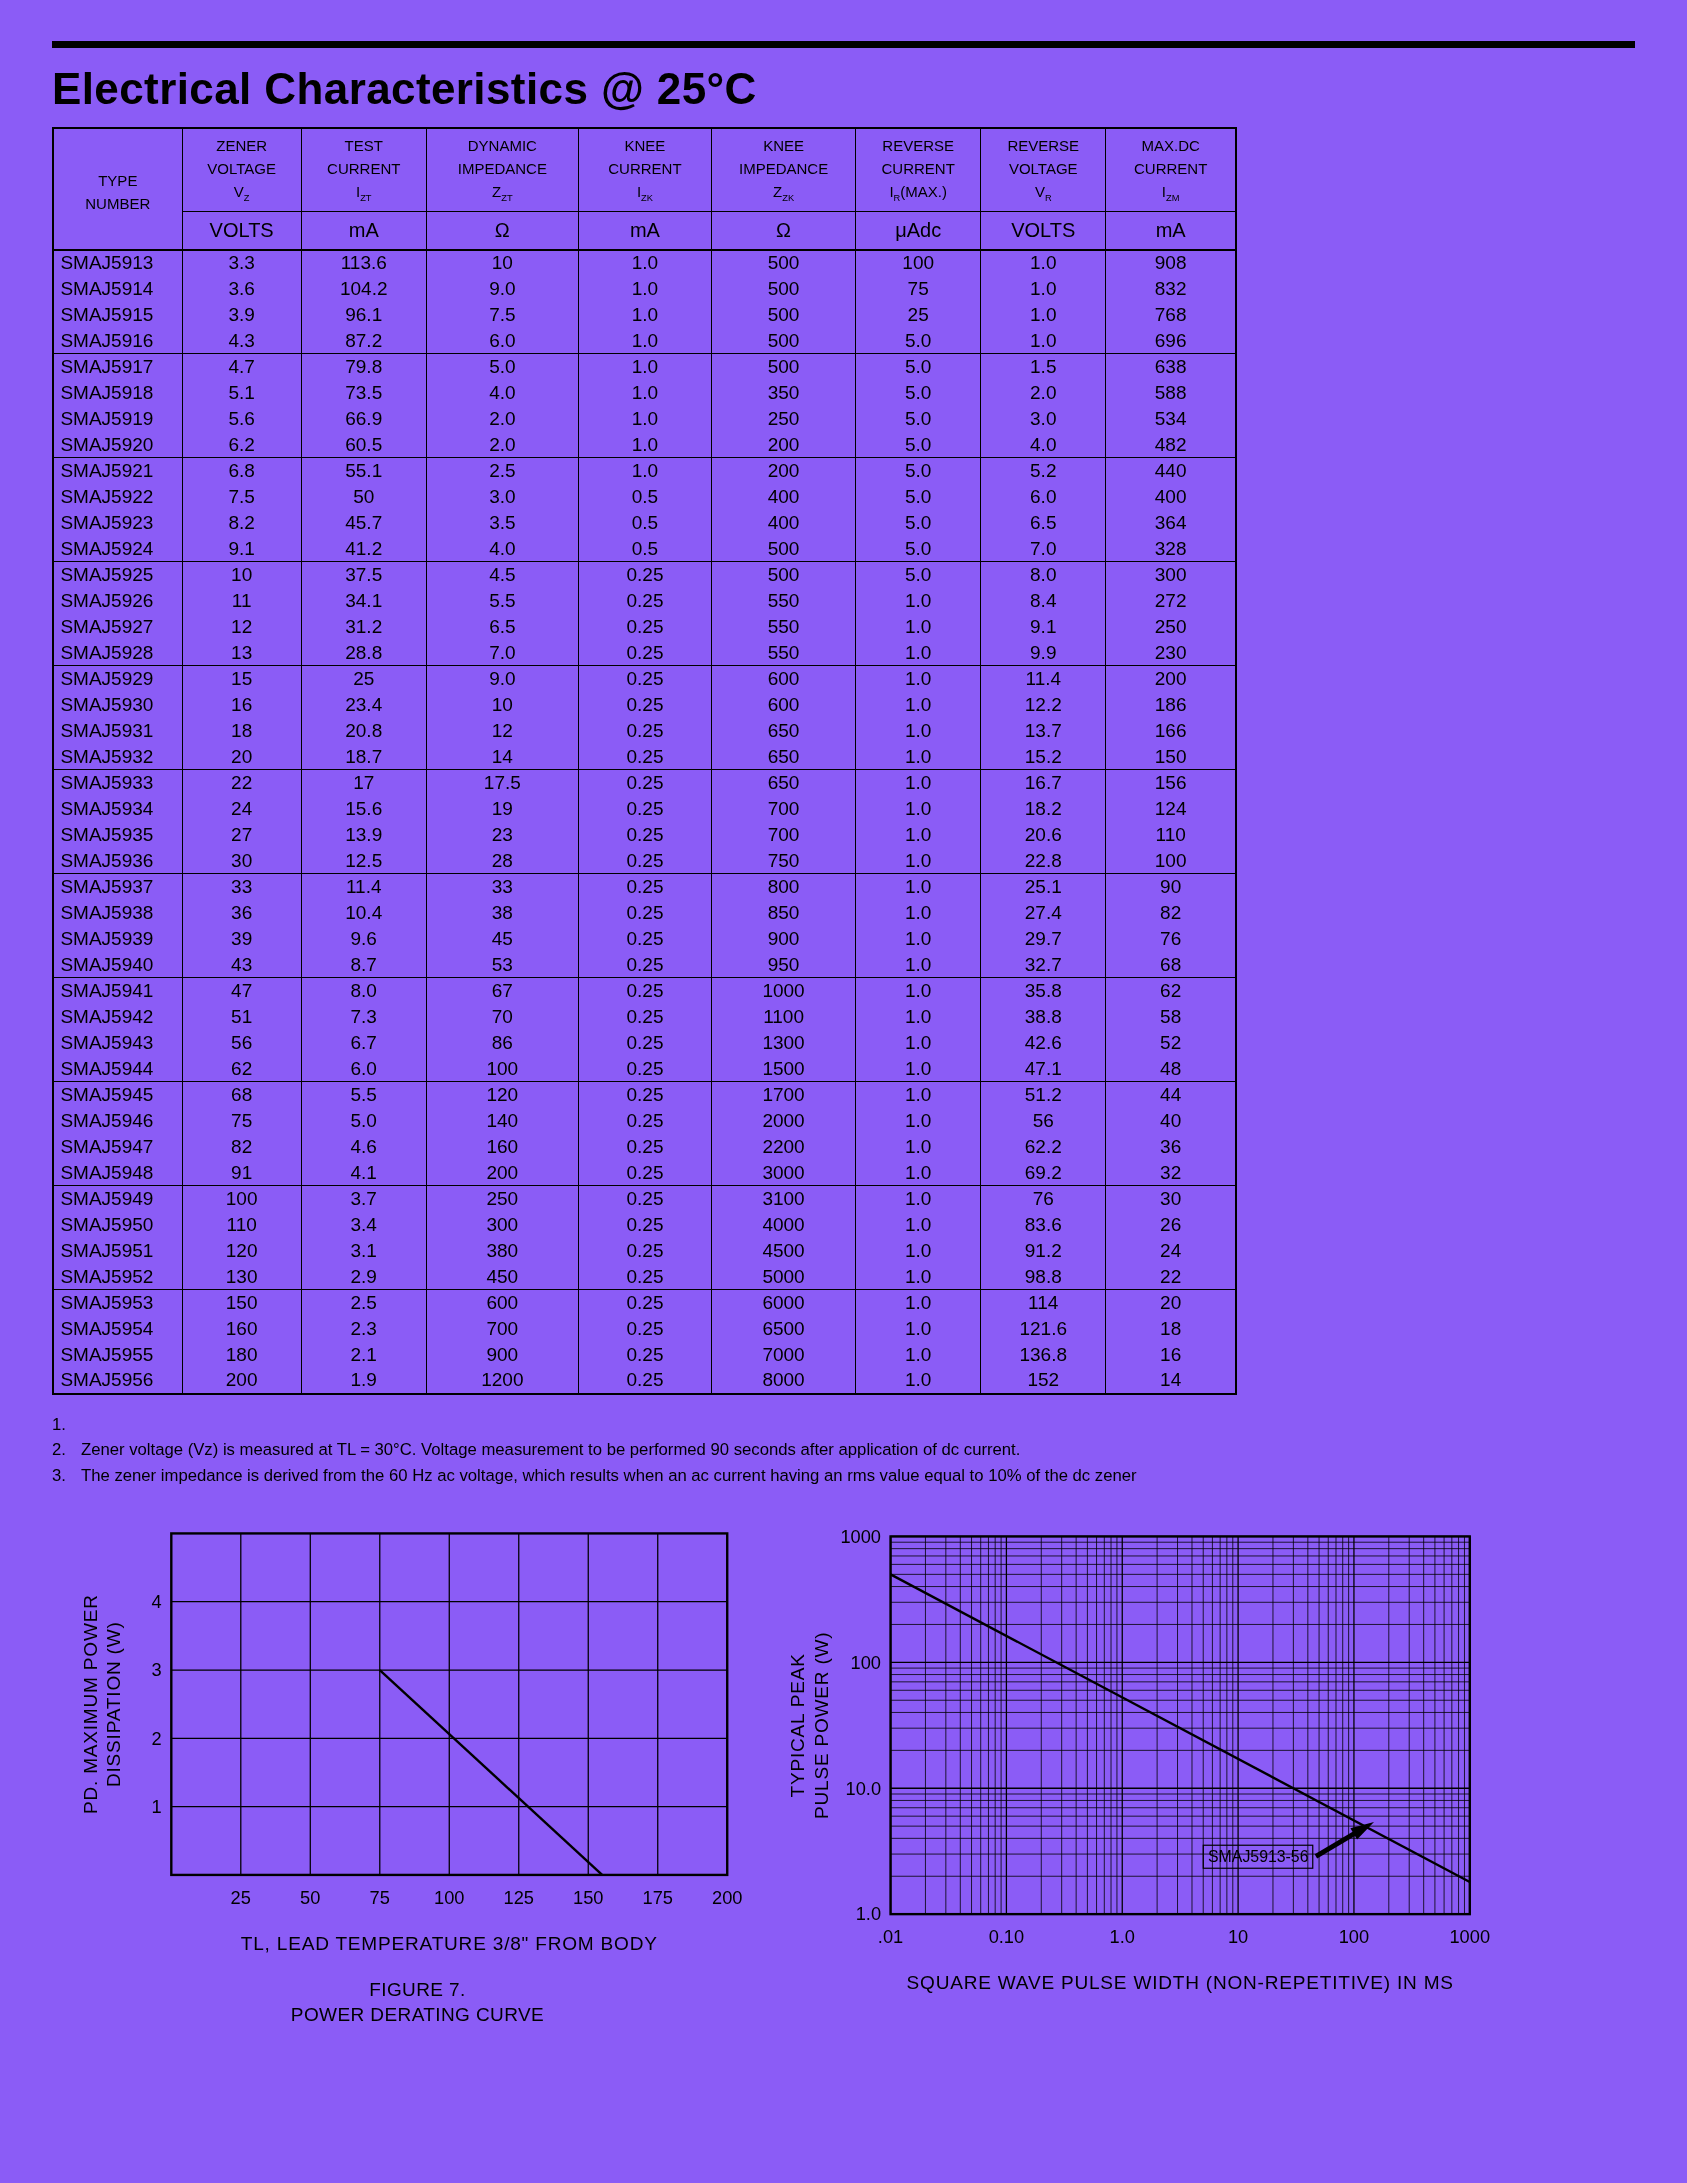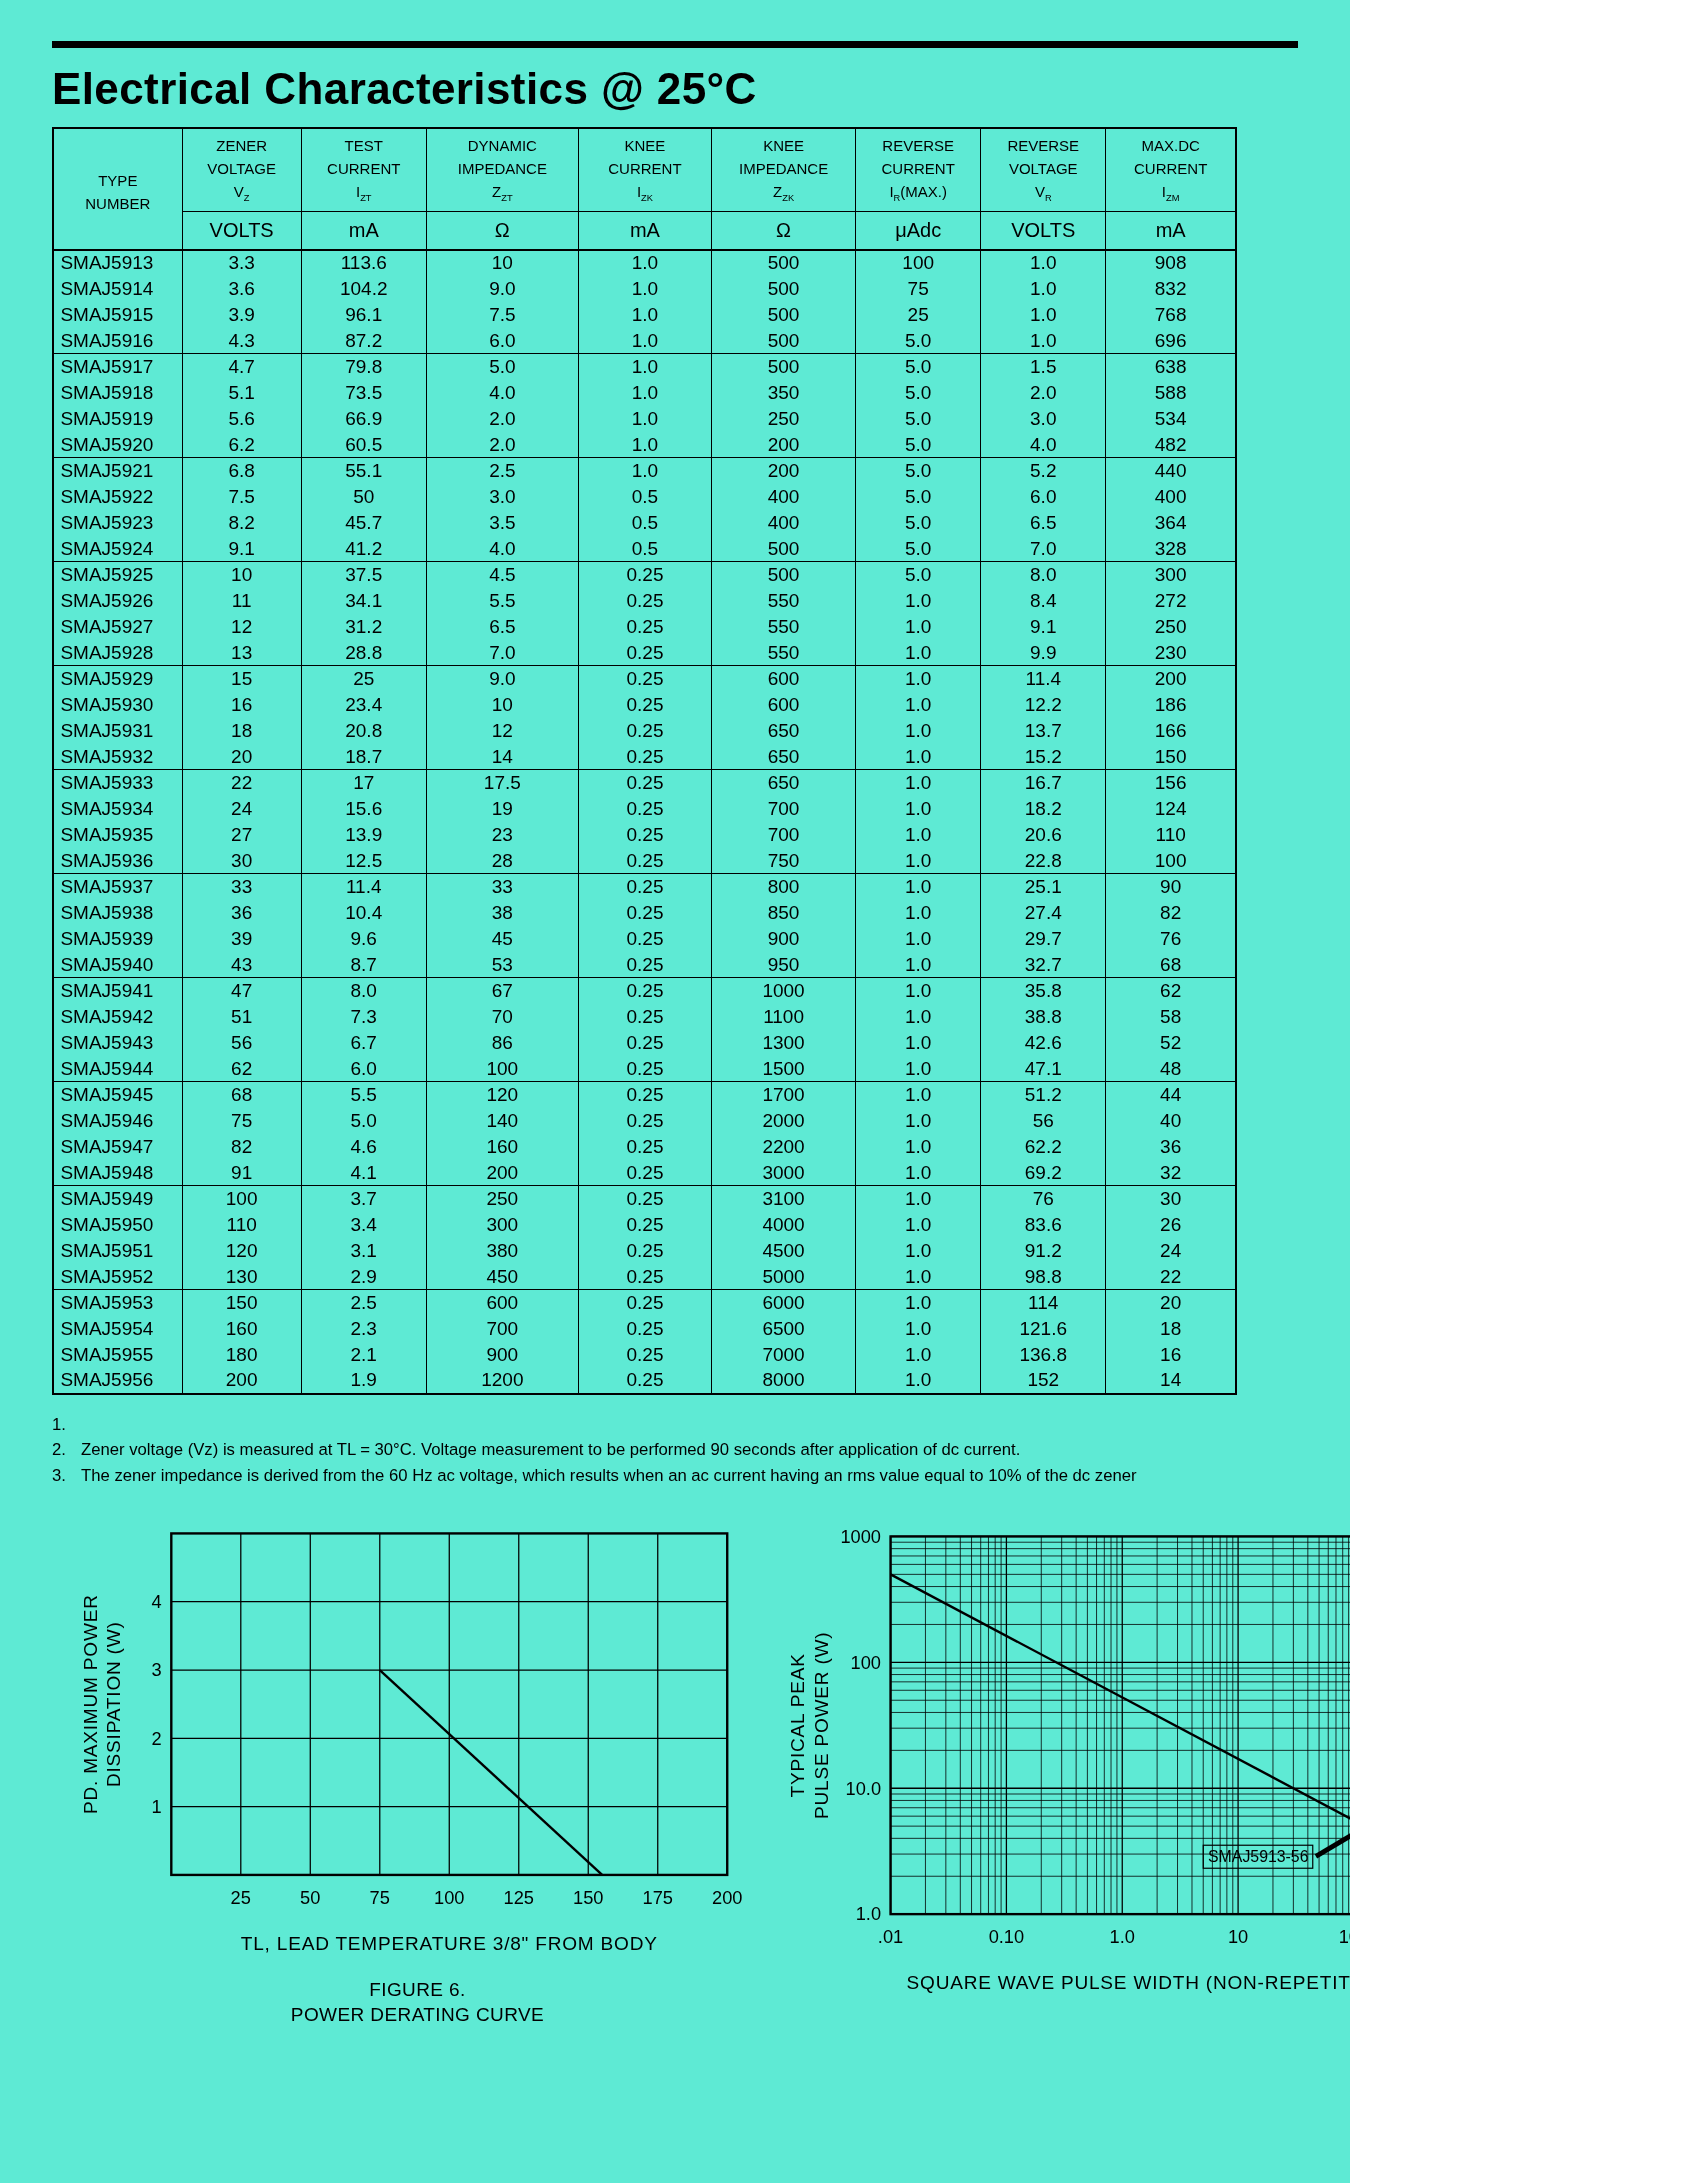--- a/index.html
+++ b/index.html
@@ -1,17 +1,17 @@
 <!DOCTYPE html>
 <html style="font-size:12.7px"><head>
 <meta charset="utf-8">
 <style>
   *{box-sizing:border-box;}
   body{margin:0;background:#fff;}
-  .page{width:1350px;height:2183px;background:#5eead4;color:#000;
+  .page{width:1687px;height:2183px;background:#8b5cf6;color:#000;
         font-family:"Liberation Sans",sans-serif;overflow:hidden;}
   .content{padding:41px 52px 0;}
   .top-rule{height:7.1px;background:#000;}
   h1{font-size:44px;font-weight:700;margin:16px 0 12.7px;letter-spacing:0.4px;}
   table.spec{border-collapse:collapse;table-layout:fixed;width:1185px;border:2.4px solid #000;}
   .spec th,.spec td{border-left:1.6px solid #000;border-right:1.6px solid #000;font-weight:400;}
   .spec thead th{vertical-align:top;font-size:15px;line-height:23px;padding-top:5.6px;text-align:center;}
   .spec thead th.type-th{vertical-align:middle;padding-top:8px;}
   .spec tr.units th{border-top:1.6px solid #000;font-size:20px;height:38px;vertical-align:middle;padding:0;}
   .spec tbody{border-top:2.4px solid #000;}
@@ -647,21 +647,21 @@
             <text x="820" y="484" text-anchor="middle" font-size="23">200</text>
             <text x="108" y="370" text-anchor="end" font-size="23">1</text>
             <text x="108" y="284" text-anchor="end" font-size="23">2</text>
             <text x="108" y="198" text-anchor="end" font-size="23">3</text>
             <text x="108" y="112" text-anchor="end" font-size="23">4</text>
             <text x="470" y="542" text-anchor="middle" font-size="24" letter-spacing="1">TL, LEAD TEMPERATURE 3/8" FROM BODY</text>
             <text x="26" y="233" text-anchor="middle" font-size="24" letter-spacing="1" transform="rotate(-90 26 233)">PD. MAXIMUM POWER</text>
             <text x="56" y="233" text-anchor="middle" font-size="24" letter-spacing="1" transform="rotate(-90 56 233)">DISSIPATION (W)</text>
           </svg>
         <div class="caption">
-          <div>FIGURE 6.</div>
+          <div>FIGURE 7.</div>
           <div>POWER DERATING CURVE</div>
         </div>
       </div>
       <div class="figure">
         <svg id="fig2" width="715" height="484" viewBox="0 0 900 610">
             <line x1="135" y1="22" x2="135" y2="498" stroke="#000" stroke-width="1.6"></line>
             <line x1="178.95037936694123" y1="22" x2="178.95037936694123" y2="498" stroke="#000" stroke-width="1"></line>
             <line x1="204.65970318907068" y1="22" x2="204.65970318907068" y2="498" stroke="#000" stroke-width="1"></line>
             <line x1="222.90075873388247" y1="22" x2="222.90075873388247" y2="498" stroke="#000" stroke-width="1"></line>
             <line x1="237.04962063305874" y1="22" x2="237.04962063305874" y2="498" stroke="#000" stroke-width="1"></line>

